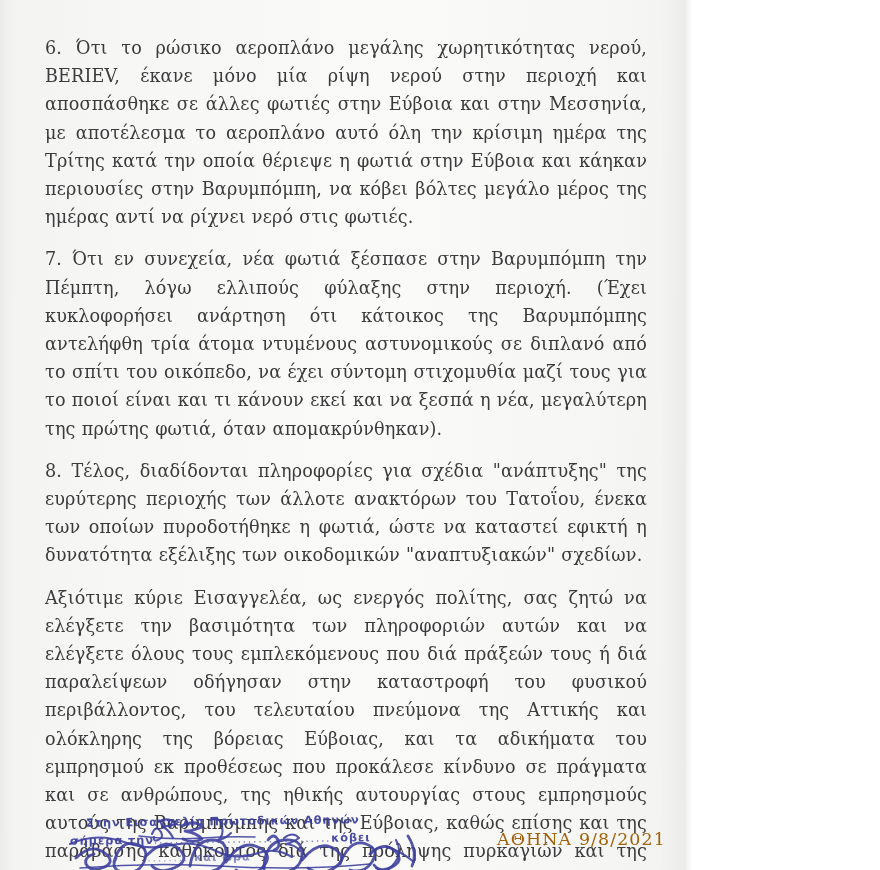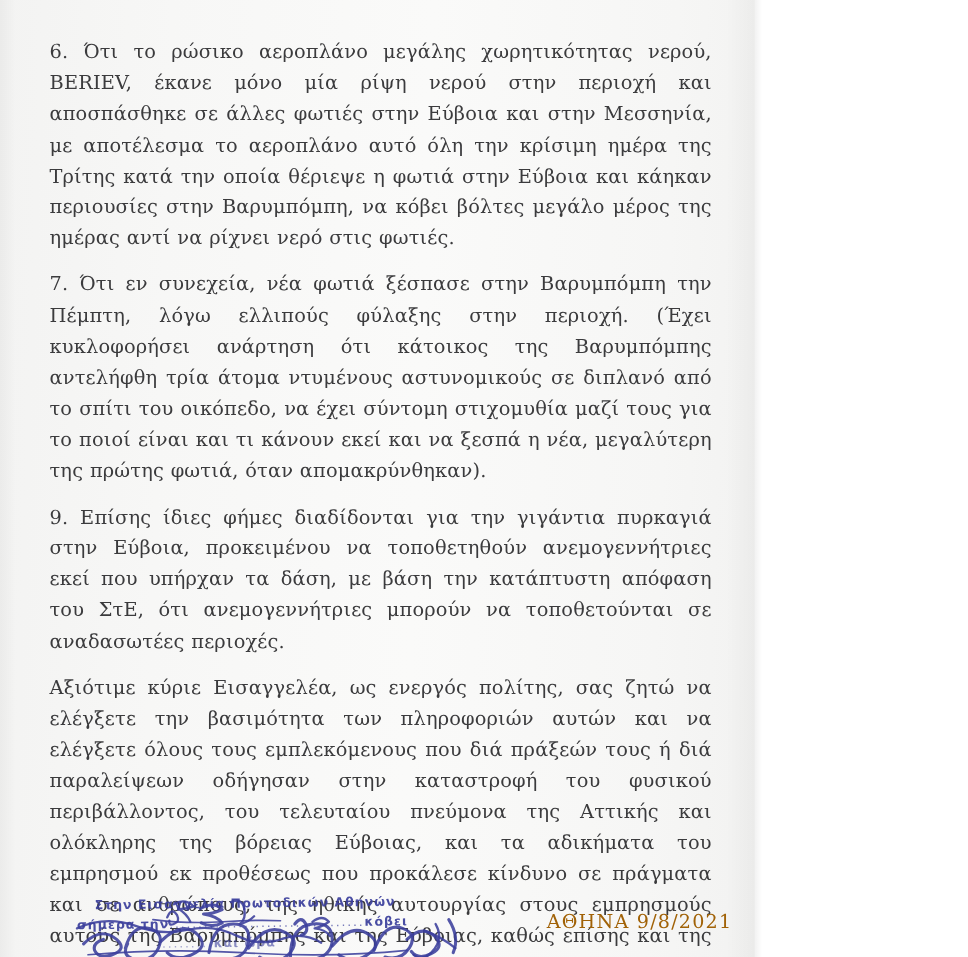--- a/index.html
+++ b/index.html
@@ -154,21 +154,21 @@
 <body>
 
 <div id="scan-page">
 
   <div id="sheet"></div>
   <div id="sheet-edge"></div>
 
   <div id="body-text">
     <p class="para">6. Ότι το ρώσικο αεροπλάνο μεγάλης χωρητικότητας νερού, BERIEV, έκανε μόνο μία ρίψη νερού στην περιοχή και αποσπάσθηκε σε άλλες φωτιές στην Εύβοια και στην Μεσσηνία, με αποτέλεσμα το αεροπλάνο αυτό όλη την κρίσιμη ημέρα της Τρίτης κατά την οποία θέριεψε η φωτιά στην Εύβοια και κάηκαν περιουσίες στην Βαρυμπόμπη, να κόβει βόλτες μεγάλο μέρος της ημέρας αντί να ρίχνει νερό στις φωτιές.</p>
     <p class="para">7. Ότι εν συνεχεία, νέα φωτιά ξέσπασε στην Βαρυμπόμπη την Πέμπτη, λόγω ελλιπούς φύλαξης στην περιοχή. (Έχει κυκλοφορήσει ανάρτηση ότι κάτοικος της Βαρυμπόμπης αντελήφθη τρία άτομα ντυμένους αστυνομικούς σε διπλανό από το σπίτι του οικόπεδο, να έχει σύντομη στιχομυθία μαζί τους για το ποιοί είναι και τι κάνουν εκεί και να ξεσπά η νέα, μεγαλύτερη της πρώτης φωτιά, όταν απομακρύνθηκαν).</p>
-    <p class="para">9. Επίσης ίδιες φήμες διαδίδονται για την γιγάντια πυρκαγιά στην Εύβοια, προκειμένου να τοποθετηθούν ανεμογεννήτριες εκεί που υπήρχαν τα δάση, με βάση την κατάπτυστη απόφαση του ΣτΕ, ότι ανεμογεννήτριες μπορούν να τοποθετούνται σε αναδασωτέες περιοχές.</p>
+    <p class="para">8. Τέλος, διαδίδονται πληροφορίες για σχέδια "ανάπτυξης" της ευρύτερης περιοχής των άλλοτε ανακτόρων του Τατοΐου, ένεκα των οποίων πυροδοτήθηκε η φωτιά, ώστε να καταστεί εφικτή η δυνατότητα εξέλιξης των οικοδομικών "αναπτυξιακών" σχεδίων.</p>
     <p class="para">Αξιότιμε κύριε Εισαγγελέα, ως ενεργός πολίτης, σας ζητώ να ελέγξετε την βασιμότητα των πληροφοριών αυτών και να ελέγξετε όλους τους εμπλεκόμενους που διά πράξεών τους ή διά παραλείψεων οδήγησαν στην καταστροφή του φυσικού περιβάλλοντος, του τελευταίου πνεύμονα της Αττικής και ολόκληρης της βόρειας Εύβοιας, και τα αδικήματα του εμπρησμού εκ προθέσεως που προκάλεσε κίνδυνο σε πράγματα και σε ανθρώπους, της ηθικής αυτουργίας στους εμπρησμούς αυτούς της Βαρυμπόμπης και της Εύβοιας, καθώς επίσης και της παράβασης καθήκοντος διά της πρόληψης πυρκαγιών και της έγκαιρης κατάσβεσης αυτών.</p>
   </div>
 
   <div id="bleed-through" aria-hidden="true">
     &nbsp;&nbsp;&nbsp;&nbsp;&nbsp;&nbsp;&nbsp;&nbsp;&nbsp;&nbsp;&nbsp;&nbsp;&nbsp;&nbsp;&nbsp;&nbsp;&nbsp;&nbsp;&nbsp;
   </div>
 
   <div id="footer-date">ΑΘΗΝΑ 9/8/2021</div>
 
   <div id="stamp-block">

